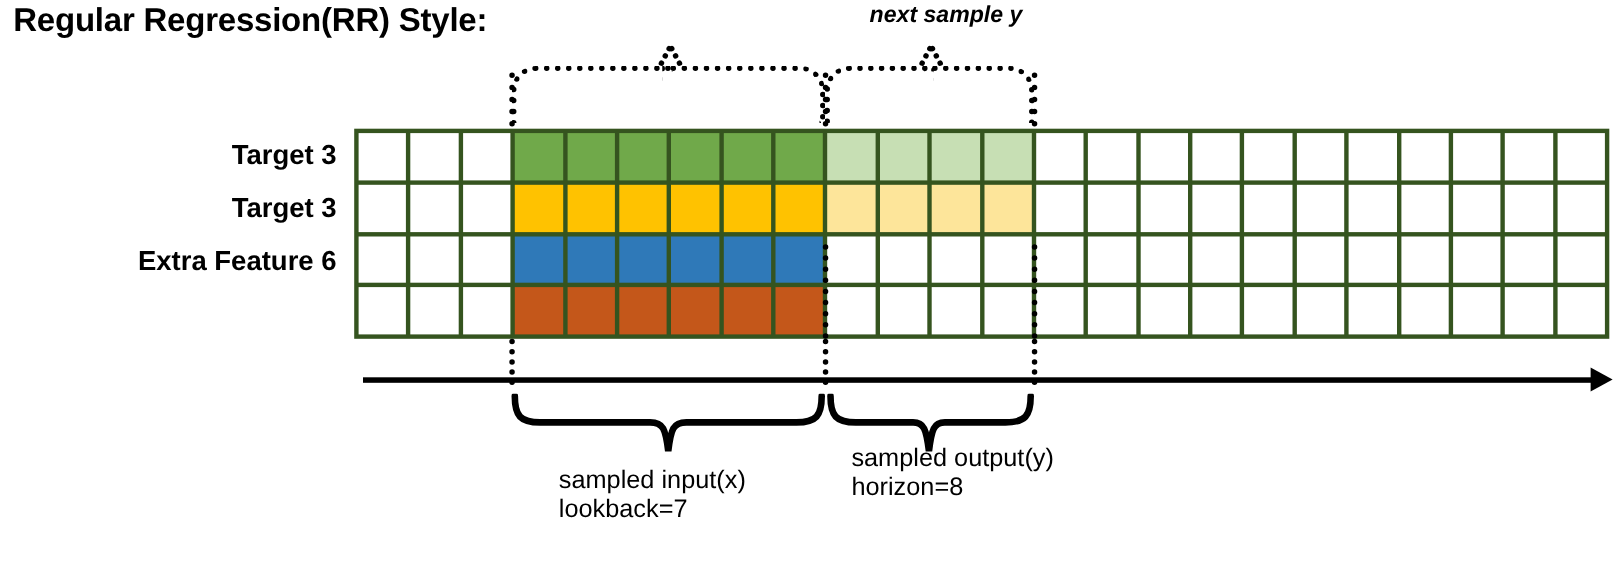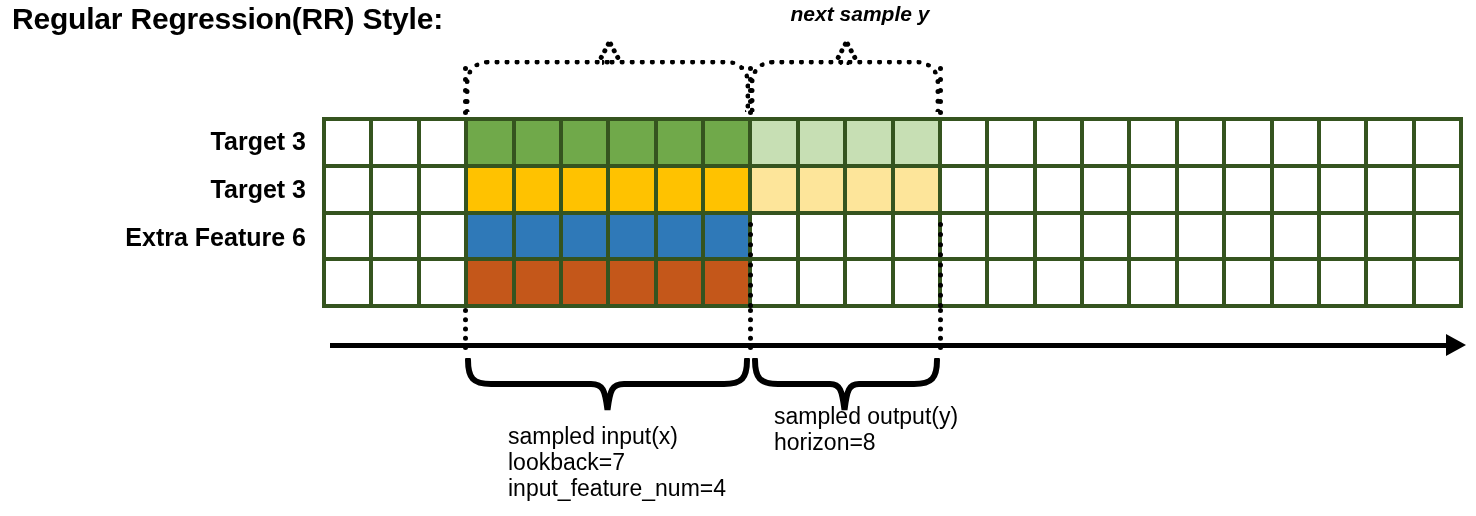--- a/index.html
+++ b/index.html
@@ -254,20 +254,19 @@
   </div>
   <div class="botbrace" style="left:750px;width:192px;height:56px;">
     <svg width="192" height="56" viewBox="0 0 192 56" fill="none">
       <path d="M5,2 C5,20 10,26 28,26 L80,26 C90,26 92,32 94.5,52 C97,32 99,26 109,26 L164,26 C182,26 187,20 187,2" stroke="#000" stroke-width="6" stroke-linecap="round" fill="none"></path>
     </svg>
   </div>
 
   <div class="botcaption" style="left:508px;top:423px;">
     <div>sampled input(x)</div>
     <div>lookback=7</div>
-    <div>input_feature_num=4</div>
   </div>
   <div class="botcaption" style="left:774px;top:403px;">
     <div>sampled output(y)</div>
     <div>horizon=8</div>
   </div>
 
 </div>
 
 </body></html>

